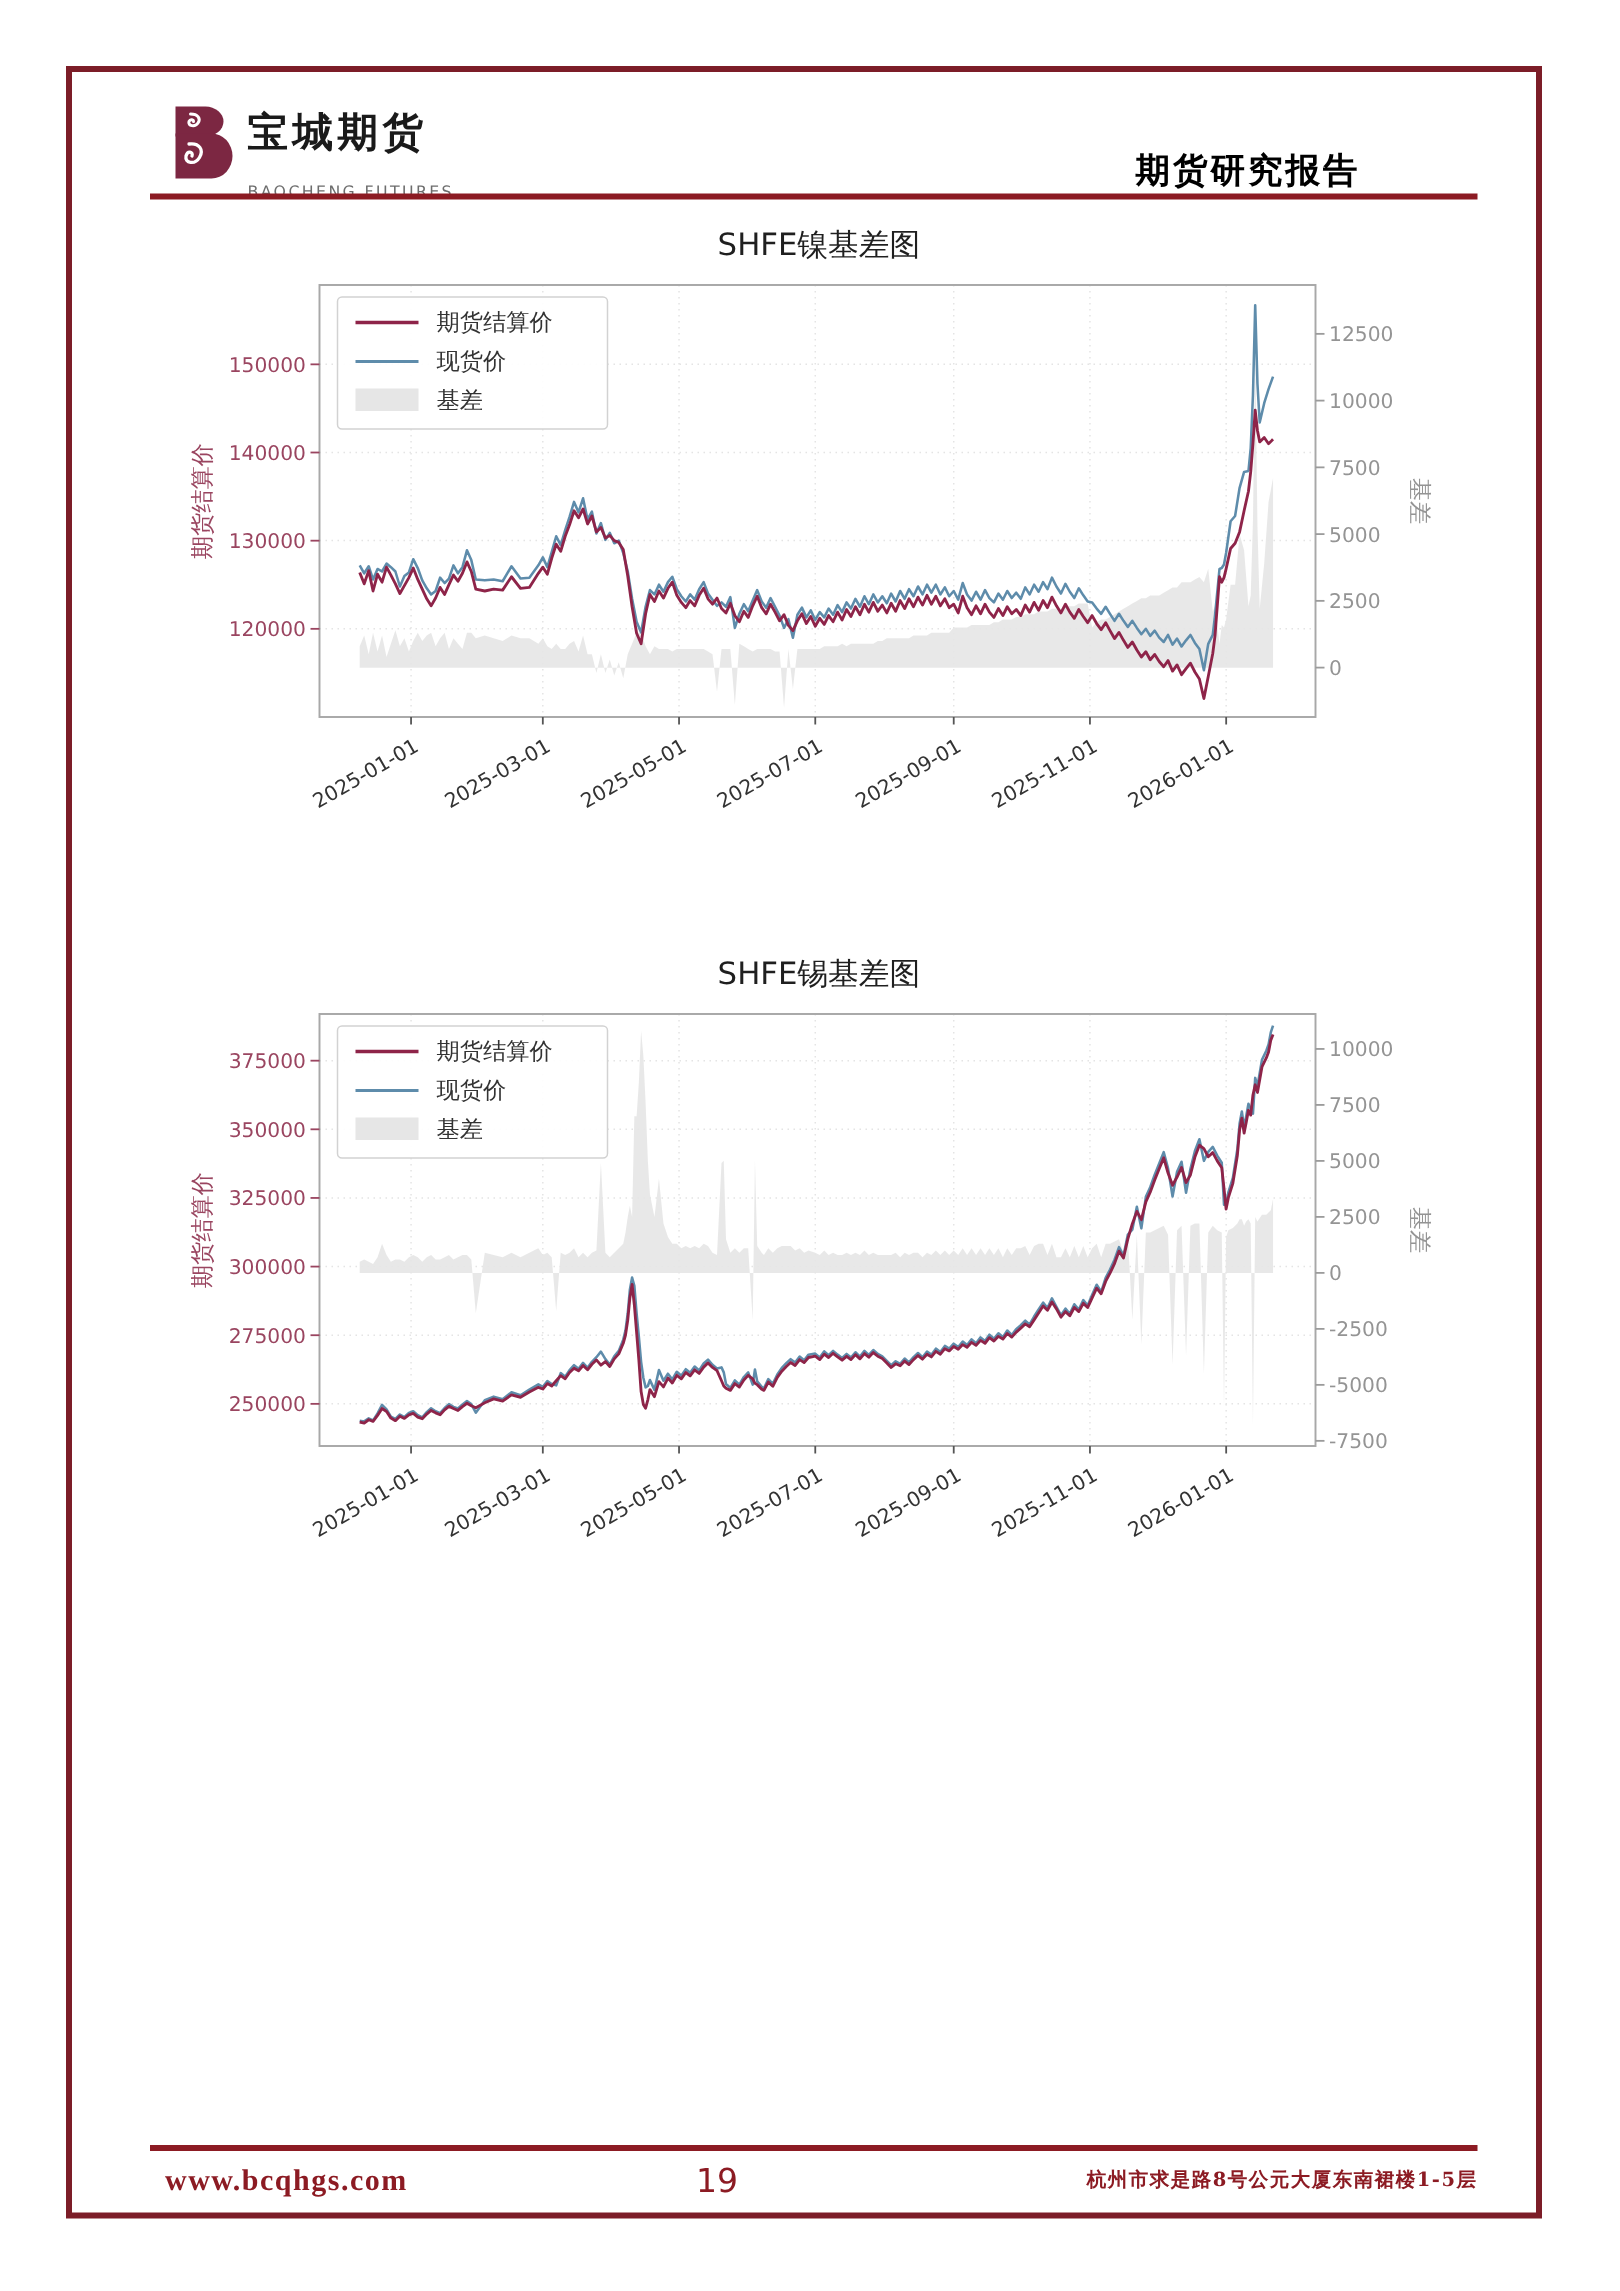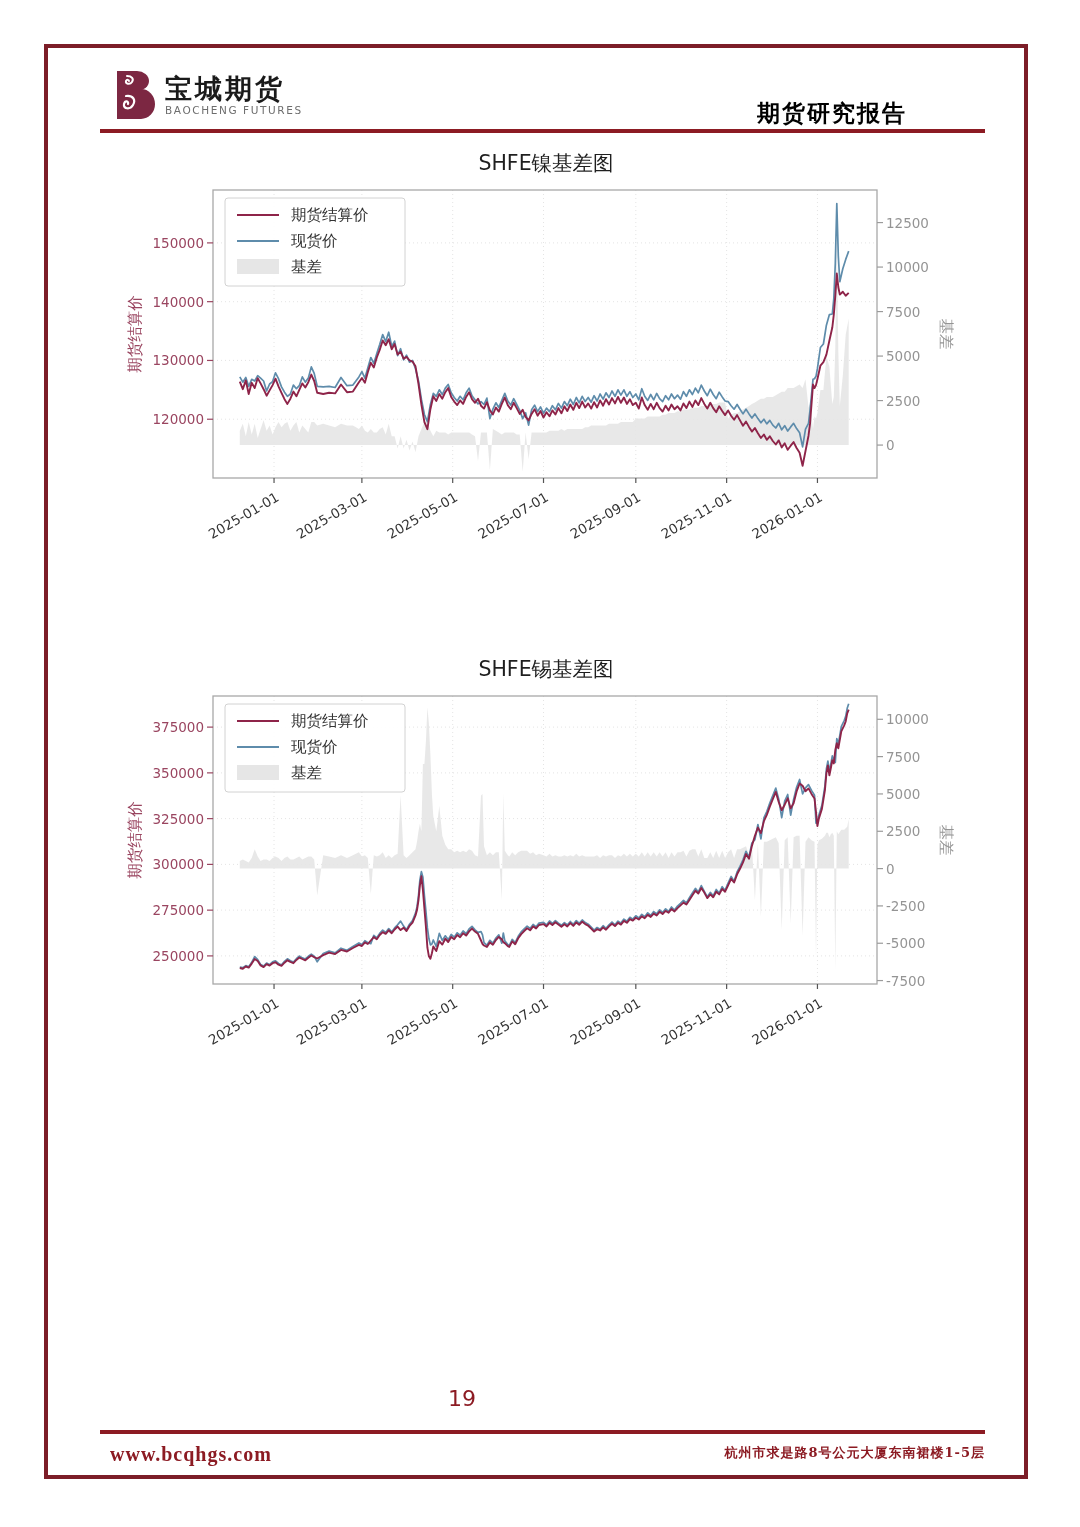--- a/index.html
+++ b/index.html
@@ -6,33 +6,33 @@
   .page{position:relative;width:1080px;height:1527px;background:#fff;
         font-family:"DejaVu Sans","Liberation Sans",sans-serif;overflow:hidden;}
   .frame{position:absolute;left:44px;top:44px;width:984px;height:1435px;
          border:4px solid #7c1d28;box-sizing:border-box;pointer-events:none;}
   
   .logo{position:absolute;left:113px;top:70px;display:flex;align-items:flex-start;}
   .logo-icon{width:44px;height:50px;}
   .logo-text{margin-left:8px;padding-top:4px;}
   .logo-cn{font-size:27px;font-weight:700;color:#1a1a1a;letter-spacing:3px;
            font-family:"DejaVu Serif","Liberation Serif",serif;line-height:30px;}
-  .logo-en{font-size:10.5px;color:#6d6d6d;letter-spacing:1.6px;margin-top:0;}
+  .logo-en{font-size:10.5px;color:#6d6d6d;letter-spacing:1.6px;margin-top:18px;}
   .report-type{position:absolute;right:173px;top:98px;font-size:23px;font-weight:700;
                color:#000000;letter-spacing:2px;
                font-family:"DejaVu Serif","Liberation Serif",serif;}
   .header-rule{position:absolute;left:100px;top:129px;width:885px;height:4px;background:#8c1b23;}
   
   .figure{position:absolute;left:0;width:880px;height:435px;}
   svg text{font-family:"DejaVu Sans","Liberation Sans",sans-serif;}
   
   .footer-rule{position:absolute;left:100px;top:1430px;width:885px;height:4px;background:#8c1b23;}
   .footer-site{position:absolute;left:110px;top:1443px;font-size:20px;font-weight:700;color:#8c1b23;
                font-family:Liberation Serif, serif;letter-spacing:1px;}
-  .footer-page{position:absolute;left:448px;top:1386px;width:60px;text-align:left;
+  .footer-page{position:absolute;left:448px;top:1442px;width:60px;text-align:center;
                font-size:22px;color:#8c1b23;}
   .footer-addr{position:absolute;right:95px;top:1444px;font-size:13px;font-weight:700;color:#8c1b23;
                font-family:"DejaVu Serif","Liberation Serif",serif;letter-spacing:1px;}
 </style>
 </head>
 <body>
 
 <div class="page">
 
   <div class="frame"></div>
@@ -113,21 +113,21 @@
         <g>
           <rect x="225" y="56" width="180" height="88" fill="#ffffff" fill-opacity="0.92" stroke="#d2d2d2" stroke-width="1" rx="3"></rect>
           <line x1="237" y1="73" x2="279" y2="73" stroke="#8e2449" stroke-width="2.2"></line>
           <line x1="237" y1="99" x2="279" y2="99" stroke="#5e8cab" stroke-width="2"></line>
           <rect x="237" y="117" width="42" height="15" fill="#e6e6e6"></rect>
           <text x="291" y="78" font-size="15.5" fill="#333333">期货结算价</text>
           <text x="291" y="104" font-size="15.5" fill="#333333">现货价</text>
           <text x="291" y="130" font-size="15.5" fill="#333333">基差</text>
         </g>
       </svg></section>
-  <section class="figure" style="top:648px"><svg viewBox="0 0 1080 435" width="1080" height="435">
+  <section class="figure" style="top:628px"><svg viewBox="0 0 1080 435" width="1080" height="435">
         <text x="546" y="28" text-anchor="middle" font-size="20.5" fill="#1f1f1f">SHFE锡基差图</text>
         <g>
           <line x1="274.0403587443946" y1="48" x2="274.0403587443946" y2="336" stroke="#e4e4e4" stroke-width="1" stroke-dasharray="1 3"></line>
           <line x1="361.8789237668161" y1="48" x2="361.8789237668161" y2="336" stroke="#e4e4e4" stroke-width="1" stroke-dasharray="1 3"></line>
           <line x1="452.695067264574" y1="48" x2="452.695067264574" y2="336" stroke="#e4e4e4" stroke-width="1" stroke-dasharray="1 3"></line>
           <line x1="543.5112107623318" y1="48" x2="543.5112107623318" y2="336" stroke="#e4e4e4" stroke-width="1" stroke-dasharray="1 3"></line>
           <line x1="635.8161434977578" y1="48" x2="635.8161434977578" y2="336" stroke="#e4e4e4" stroke-width="1" stroke-dasharray="1 3"></line>
           <line x1="726.6322869955156" y1="48" x2="726.6322869955156" y2="336" stroke="#e4e4e4" stroke-width="1" stroke-dasharray="1 3"></line>
           <line x1="817.4484304932736" y1="48" x2="817.4484304932736" y2="336" stroke="#e4e4e4" stroke-width="1" stroke-dasharray="1 3"></line>
           <line x1="213" y1="307.9" x2="877" y2="307.9" stroke="#e4e4e4" stroke-width="1" stroke-dasharray="1 3"></line>

